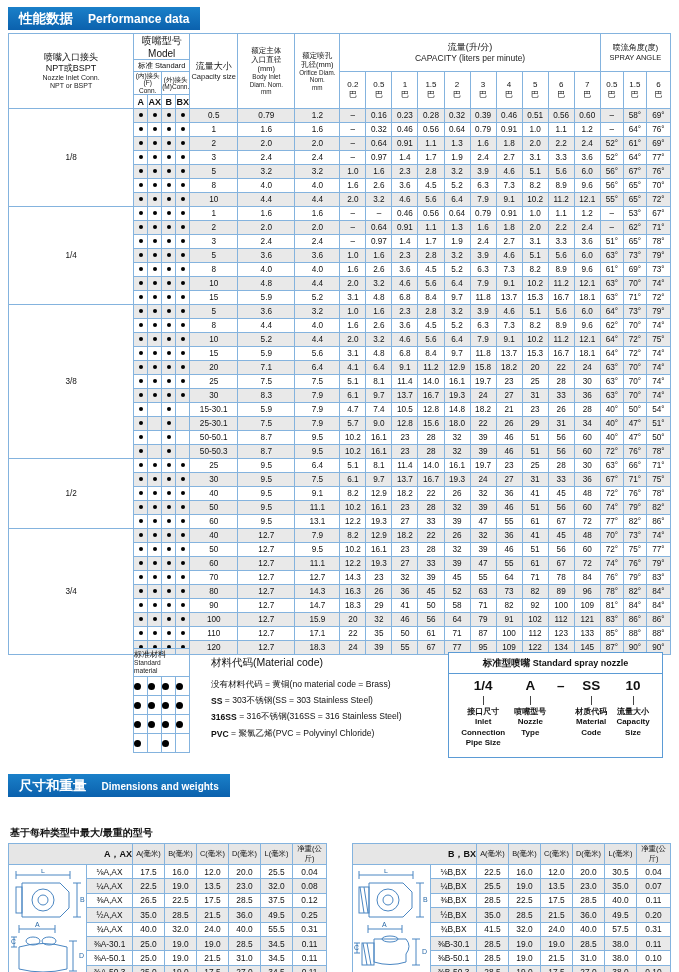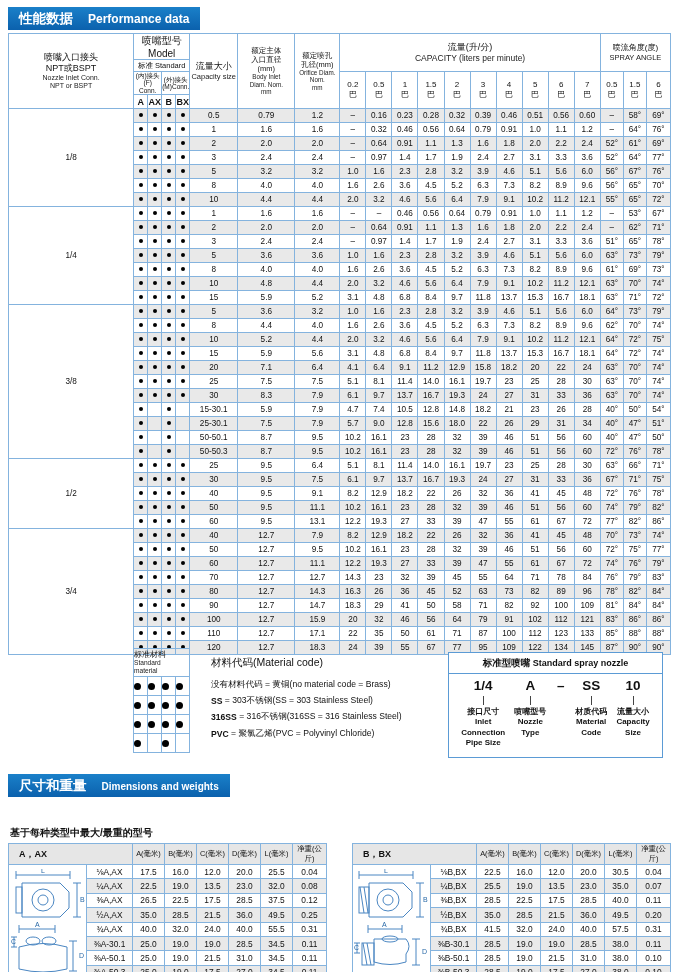--- a/index.html
+++ b/index.html
@@ -60,21 +60,21 @@
   .part-code{font-size:13.5px;font-weight:bold;line-height:1.1}
   .part-tick{width:1px;height:9px;background:#444;margin:2px auto 2px}
   .part-lines{font-size:8px;font-weight:bold;line-height:1.3;white-space:pre-line}
 
   
   #dims-sub{position:absolute;left:10px;top:826px;font-size:10px;font-weight:bold}
   #dims-tables{position:absolute;left:8px;top:843px;width:663px;display:flex;justify-content:space-between}
   .dims-table{border-collapse:collapse;width:318px;table-layout:fixed;border:1px solid #3c86c6}
   .dims-table th,.dims-table td{border:1px solid #84b3de;padding:0;text-align:center;vertical-align:middle}
   .dims-table thead th{background:#e6e6e6;font-size:7.4px;font-weight:normal;height:15px}
-  .dims-table thead th.dt-label{font-weight:bold;font-size:9px;text-align:left;padding-left:10px}
+  .dims-table thead th.dt-label{font-weight:bold;font-size:9px;text-align:right;padding-left:10px}
   .dims-table tbody td{font-size:8.4px;height:13.4px}
   .dims-table tr.stripe td{background:#e9e9e9}
   td.draw-cell{background:#fff!important;vertical-align:middle}
   .dt-rowlabel{font-size:7.8px}
   svg{display:block;margin:0 auto}
 </style>
 </head>
 <body>
 
 <div class="titlebar" style="left:8px;top:7px">

